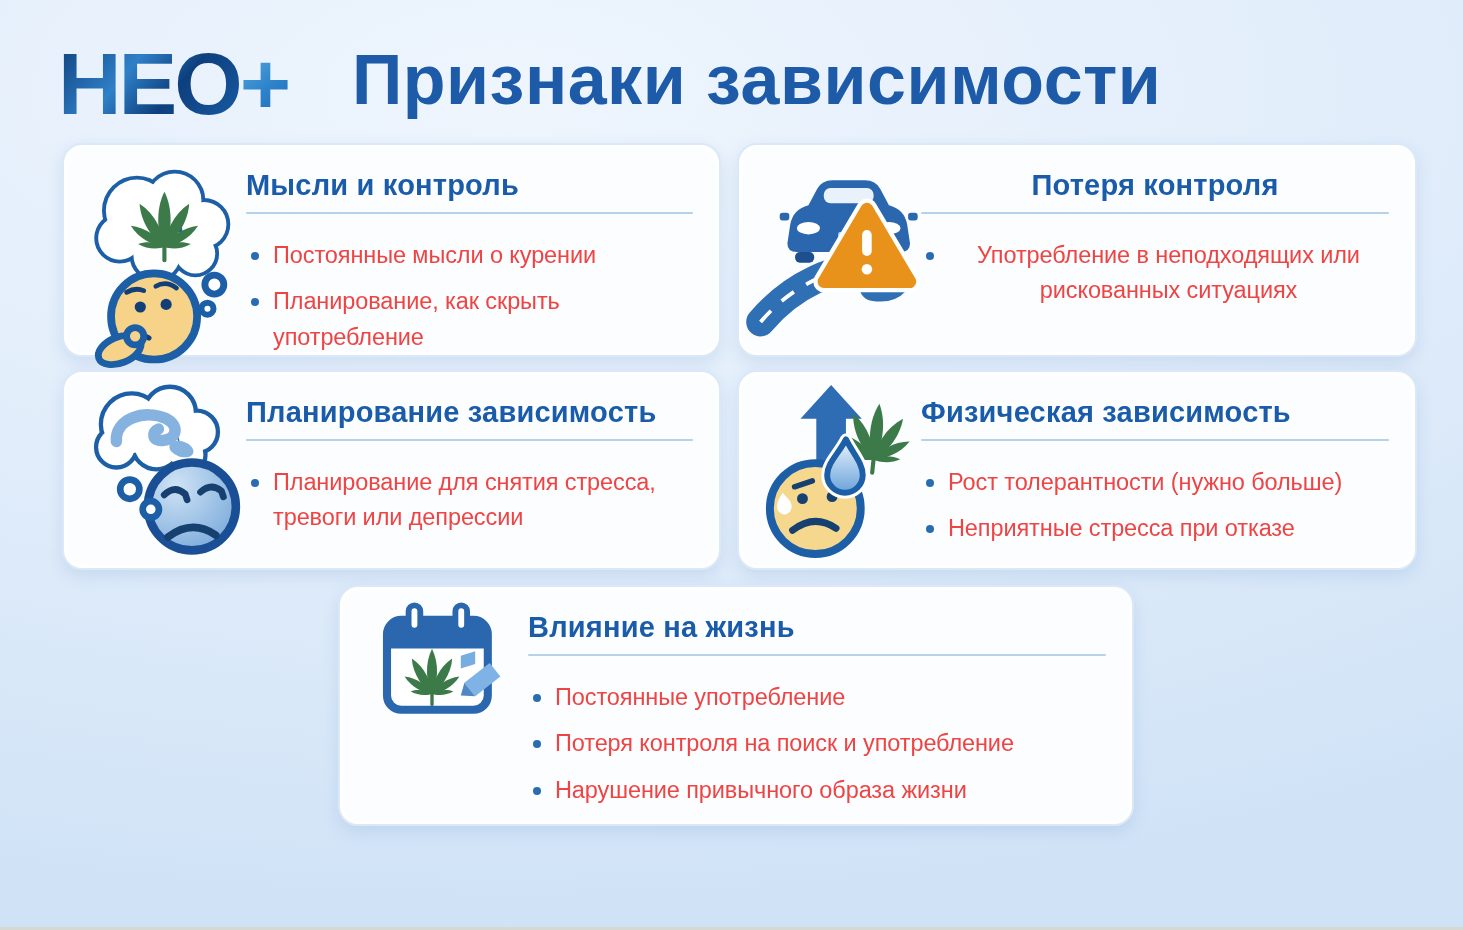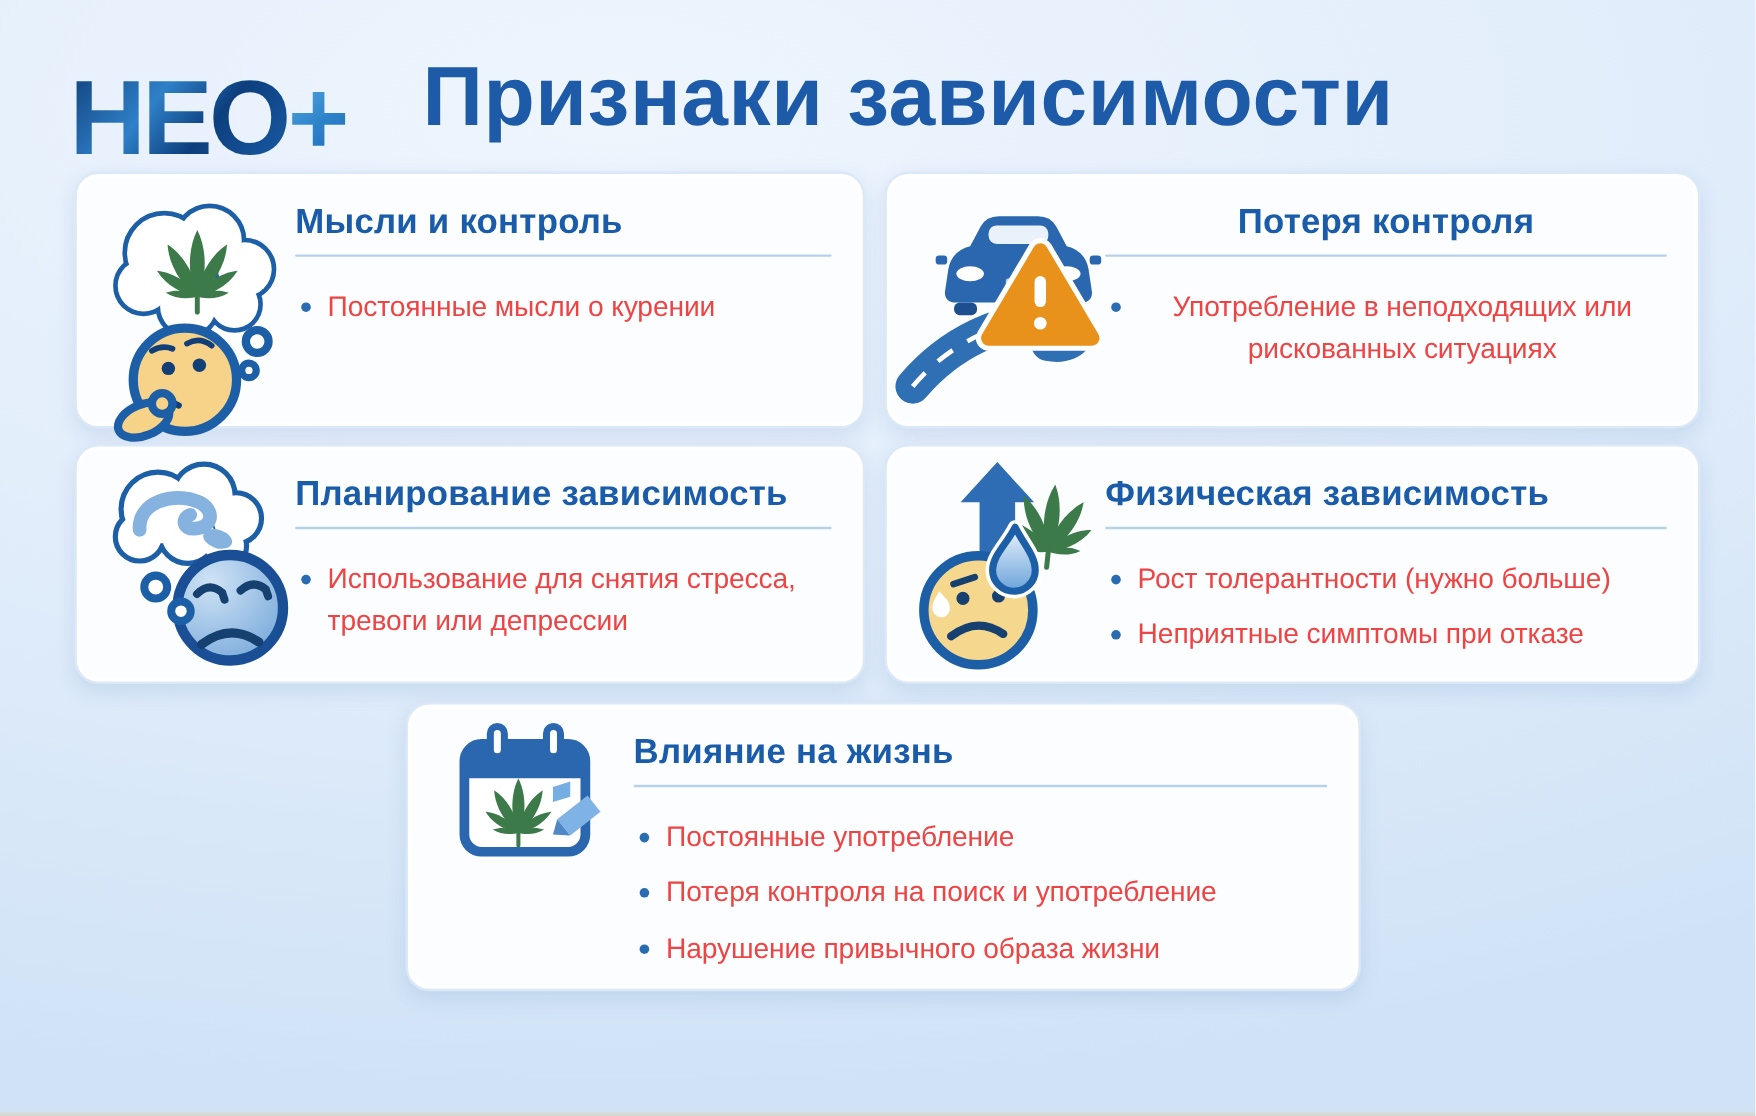--- a/index.html
+++ b/index.html
@@ -6,21 +6,21 @@
   .canvas{
     position:relative;width:1463px;height:930px;overflow:hidden;
     font-family:"Liberation Sans",sans-serif;
     background:
       radial-gradient(120% 90% at 35% 10%, #eef5fd 0%, #e3eefb 45%, #cfe2f6 100%);
   }
   .bottom-strip{position:absolute;left:0;bottom:0;width:100%;height:3px;background:#d4d9d3;}
 
   
   .logo{position:absolute;left:58px;top:40px;font-size:88px;font-weight:bold;
-        letter-spacing:-3px;line-height:1;white-space:nowrap;margin-top:14px;}
+        letter-spacing:-3px;line-height:1;white-space:nowrap;}
   .logo-neo{background:linear-gradient(130deg,#0c3a74 0%,#2f80c8 38%,#0d3f7d 62%,#1a5ea9 100%);
         -webkit-background-clip:text;background-clip:text;color:transparent;}
   .logo-plus{background:linear-gradient(140deg,#66b7e9 0%,#2d83ca 55%,#1663ad 100%);
         -webkit-background-clip:text;background-clip:text;color:transparent;font-weight:bold;}
   .page-title{position:absolute;left:352px;top:44px;margin:0;font-size:70px;font-weight:bold;
         color:#1d5ba9;letter-spacing:0.5px;line-height:1.05;}
 
   
   .card{position:absolute;background:#fbfdff;border:2px solid #dbe8f7;border-radius:20px;
         box-shadow:0 6px 16px rgba(110,150,200,0.20), inset 0 0 0 3px #ffffff;}
@@ -106,20 +106,21 @@
         <path d="M62,209 Q78,201 94,210" stroke="#123f77" stroke-width="6" fill="none" stroke-linecap="round"></path>
         <ellipse cx="60" cy="224" rx="26" ry="15" transform="rotate(-22 60 224)" fill="#f6d388" stroke="#1d5fa6" stroke-width="8"></ellipse>
         <circle cx="78" cy="208" r="10" fill="#f6d388" stroke="#1d5fa6" stroke-width="8"></circle>
       </svg>
     </div>
     <div class="content">
       <h2 class="card-title">Мысли и контроль</h2>
       <div class="divider"></div>
       <ul class="bullets">
         <li>Постоянные мысли о курении</li>
+        <li>Планирование, как скрыть употребление</li>
       </ul>
     </div>
   </section>
 
   <section class="card" id="card-loss">
     <div class="icon" style="left:12px;top:14px;">
       <svg width="182" height="168" viewBox="0 0 190 175">
         <path d="M10,170 C42,132 88,110 132,112 C160,114 156,138 128,133" stroke="#2f6fb4" stroke-width="30" fill="none" stroke-linecap="round"></path>
         <path d="M10,170 C42,132 88,110 132,112 C160,114 156,138 128,133" stroke="#ffffff" stroke-width="4" fill="none" stroke-dasharray="16 15"></path>
         <rect x="30" y="56" width="10" height="8" rx="3" fill="#2a67ae"></rect>
@@ -172,21 +173,21 @@
         <circle cx="72" cy="133" r="8.5" fill="#ffffff" stroke="#1d5fa6" stroke-width="7"></circle>
         <path d="M86,118 Q97,107 108,117 L110,123" stroke="#16406f" stroke-width="7" fill="none" stroke-linecap="round"></path>
         <path d="M124,115 Q135,105 146,114 L148,120" stroke="#16406f" stroke-width="7" fill="none" stroke-linecap="round"></path>
         <path d="M90,162 Q115,143 140,160" stroke="#16406f" stroke-width="8" fill="none" stroke-linecap="round"></path>
       </svg>
     </div>
     <div class="content">
       <h2 class="card-title">Планирование зависимость</h2>
       <div class="divider"></div>
       <ul class="bullets">
-        <li>Использование для снятия стресса, тревоги или депрессии</li>
+        <li>Планирование для снятия стресса, тревоги или депрессии</li>
       </ul>
     </div>
   </section>
 
   <section class="card" id="card-physical">
     <div class="icon" style="left:20px;top:10px;">
       <svg width="163" height="178" viewBox="0 0 165 180">
         <polygon points="73,3 104,37 88,37 88,92 58,92 58,37 42,37" fill="#2e6cb3"></polygon>
         <use href="#leafShape" transform="translate(116,78) scale(0.88) rotate(6)"></use>
         <circle cx="57" cy="128" r="46" fill="#f5d78e" stroke="#1d5fa6" stroke-width="8"></circle>
@@ -198,21 +199,21 @@
         <path d="M24,112 c-5,8 -8,14 -4,19 c5,6 13,2 13,-5 c0,-6 -5,-9 -9,-14 z" fill="#ffffff"></path>
         <path d="M88,58 C95,72 105,82 105,94 a18,18 0 1 1 -36,0 C69,82 81,72 88,58 Z" fill="#ffffff" stroke="#ffffff" stroke-width="12" stroke-linejoin="round"></path>
         <path d="M88,58 C95,72 105,82 105,94 a18,18 0 1 1 -36,0 C69,82 81,72 88,58 Z" fill="url(#gDrop)" stroke="#1d5fa6" stroke-width="6" stroke-linejoin="round"></path>
       </svg>
     </div>
     <div class="content">
       <h2 class="card-title">Физическая зависимость</h2>
       <div class="divider"></div>
       <ul class="bullets">
         <li>Рост толерантности (нужно больше)</li>
-        <li>Неприятные симптомы при отказе</li>
+        <li>Неприятные стресса при отказе</li>
       </ul>
     </div>
   </section>
 
   <section class="card card-life" id="card-life">
     <div class="icon" style="left:38px;top:13px;">
       <svg width="135" height="126" viewBox="0 0 150 140">
         <rect x="10" y="22" width="112" height="100" rx="16" fill="#ffffff" stroke="#2a67ae" stroke-width="9"></rect>
         <path d="M10,38 Q10,22 26,22 L106,22 Q122,22 122,38 L122,54 L10,54 Z" fill="#2a67ae"></path>
         <rect x="34" y="6" width="13" height="28" rx="6.5" fill="#ffffff" stroke="#2a67ae" stroke-width="6.5"></rect>

